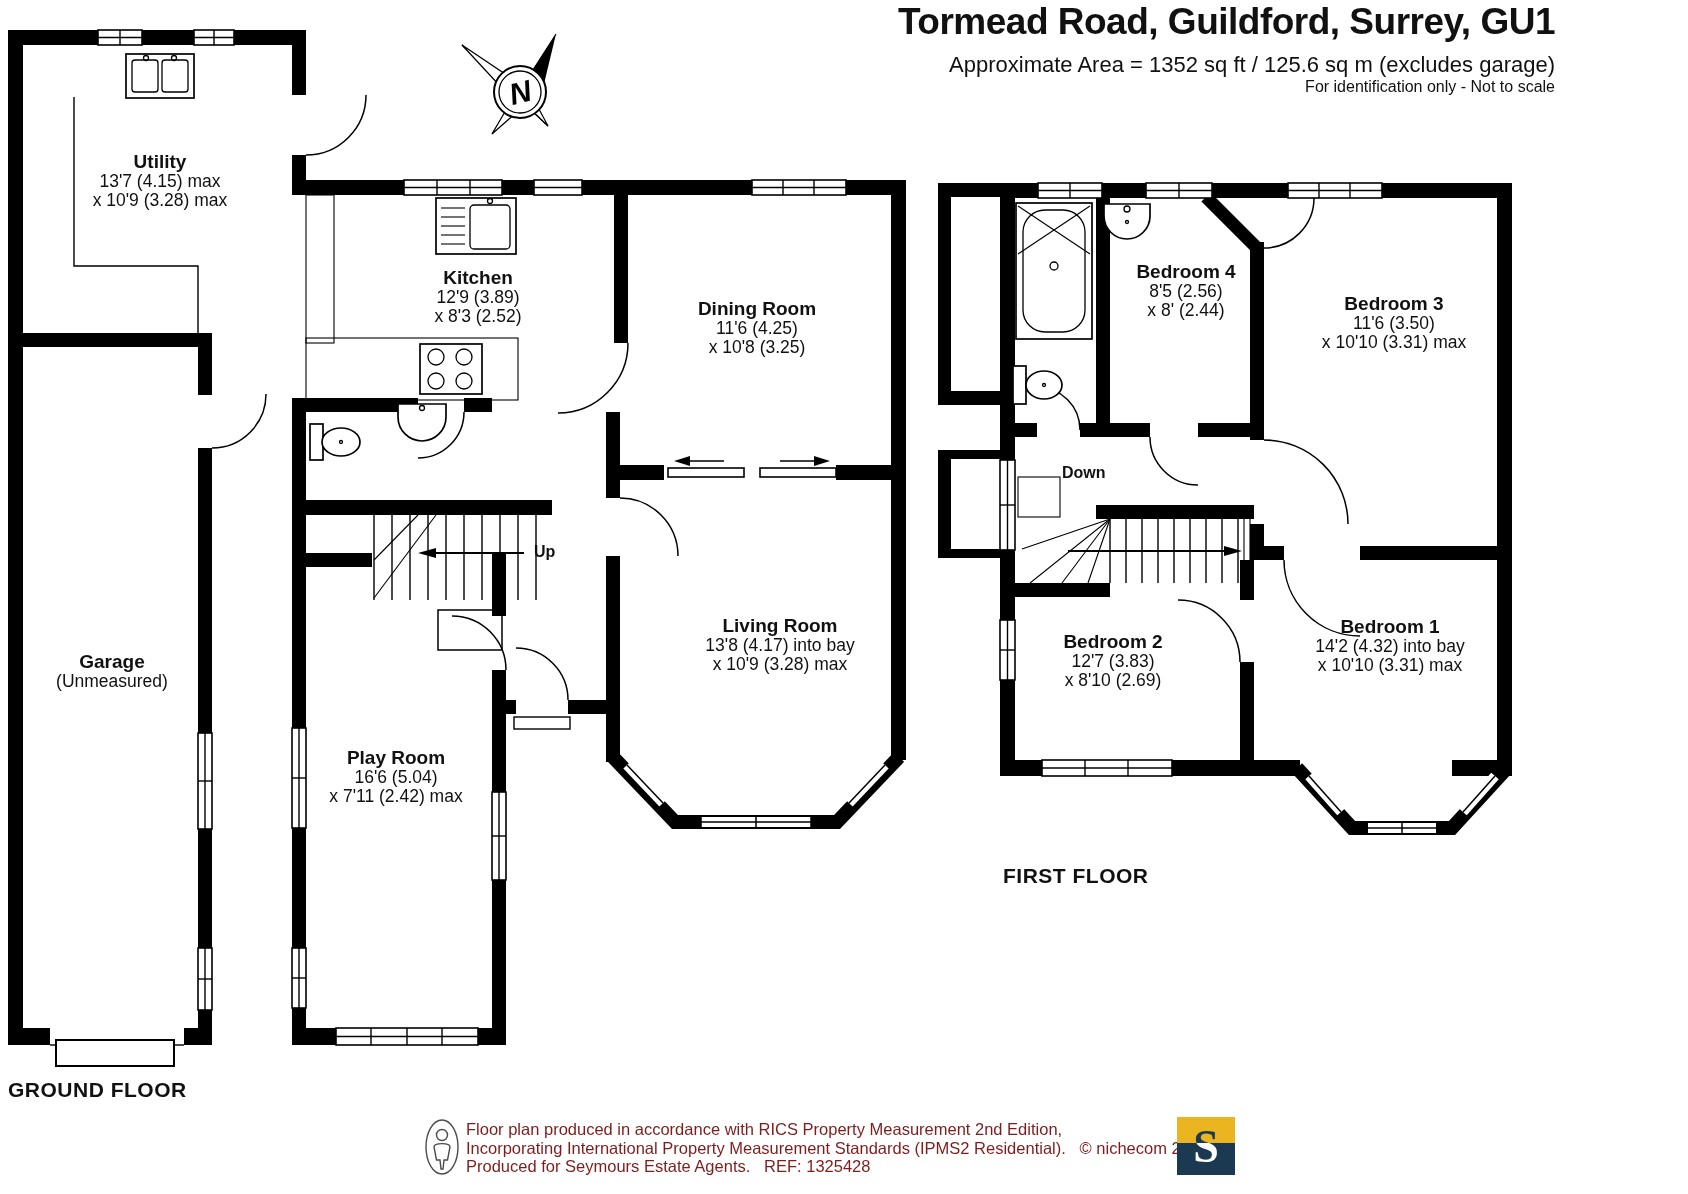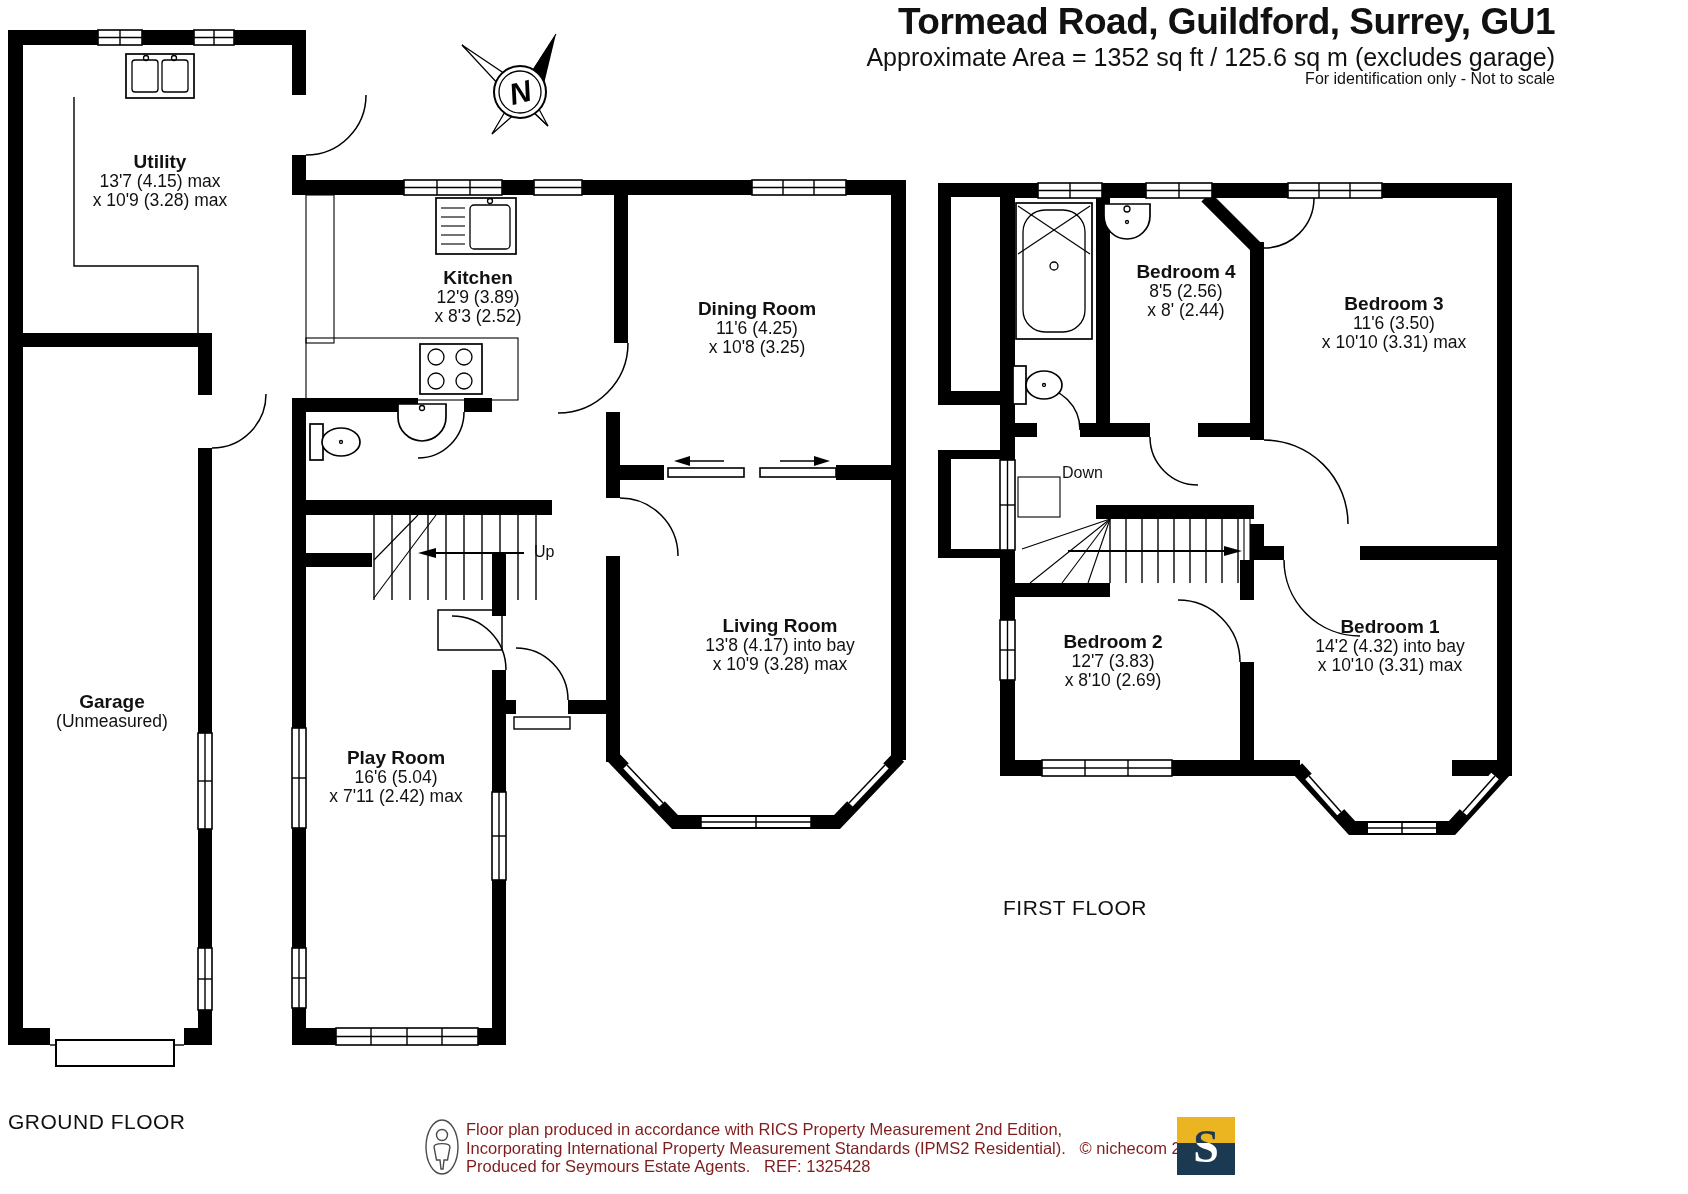--- a/index.html
+++ b/index.html
@@ -12,27 +12,27 @@
   .arc{stroke:#000;stroke-width:1.5;fill:none;}
   .win{fill:#fff;stroke:#000;stroke-width:1.6;}
   .fx{fill:#fff;stroke:#000;stroke-width:1.7;}
   .fxi{fill:none;stroke:#000;stroke-width:1.3;}
   .wb{stroke:#fff;stroke-width:10;fill:none;}
   .wc{stroke:#000;stroke-width:1.5;fill:none;}
   .head{fill:#000;stroke:none;}
   
   .hdr{position:absolute;right:133px;top:0;text-align:right;}
   .hdr .t{font-size:37px;font-weight:bold;letter-spacing:-0.5px;line-height:44px;}
-  .hdr .a{font-size:25px;line-height:26px;}
+  .hdr .a{font-size:22px;margin-top:8px;line-height:26px;}
   .hdr .n{font-size:16px;line-height:18px;}
   
   .lbl{position:absolute;transform:translateX(-50%);text-align:center;font-size:17.5px;line-height:19.5px;white-space:nowrap;}
   .lbl b{display:block;font-size:19px;}
-  .flbl{position:absolute;font-weight:normal;font-size:21px;letter-spacing:0.5px;margin-top:32px;}
-  .slbl{position:absolute;font-weight:normal;font-size:16px;}
+  .flbl{position:absolute;font-weight:bold;font-size:21px;letter-spacing:0.5px;}
+  .slbl{position:absolute;font-weight:bold;font-size:16px;}
   
   .foot{position:absolute;left:466px;top:1120px;font-size:16.5px;line-height:18.5px;color:#7f1d1d;}
   .logo{position:absolute;left:1177px;top:1117px;width:58px;height:58px;
         background:linear-gradient(#EBB521 45%,#1B3A52 45%);}
   .logo span{position:absolute;left:0;top:0;width:100%;height:100%;display:flex;align-items:center;justify-content:center;
         font-family:"Liberation Serif",serif;font-weight:bold;font-size:46px;}
   .logo .st{color:#1B3A52;clip-path:inset(0 0 55% 0);}
   .logo .sb{color:#fff;clip-path:inset(45% 0 0 0);}
 </style>
 </head>
@@ -401,21 +401,21 @@
   <div class="lbl" style="left:478px;top:268px">
     <b>Kitchen</b>
     <span>12'9 (3.89)</span><br>
     <span>x 8'3 (2.52)</span>
   </div>
   <div class="lbl" style="left:757px;top:299px">
     <b>Dining Room</b>
     <span>11'6 (4.25)</span><br>
     <span>x 10'8 (3.25)</span>
   </div>
-  <div class="lbl" style="left:112px;top:692px">
+  <div class="lbl" style="left:112px;top:652px">
     <b>Garage</b>
     <span>(Unmeasured)</span>
   </div>
   <div class="lbl" style="left:396px;top:748px">
     <b>Play Room</b>
     <span>16'6 (5.04)</span><br>
     <span>x 7'11 (2.42) max</span>
   </div>
   <div class="lbl" style="left:780px;top:616px">
     <b>Living Room</b>

